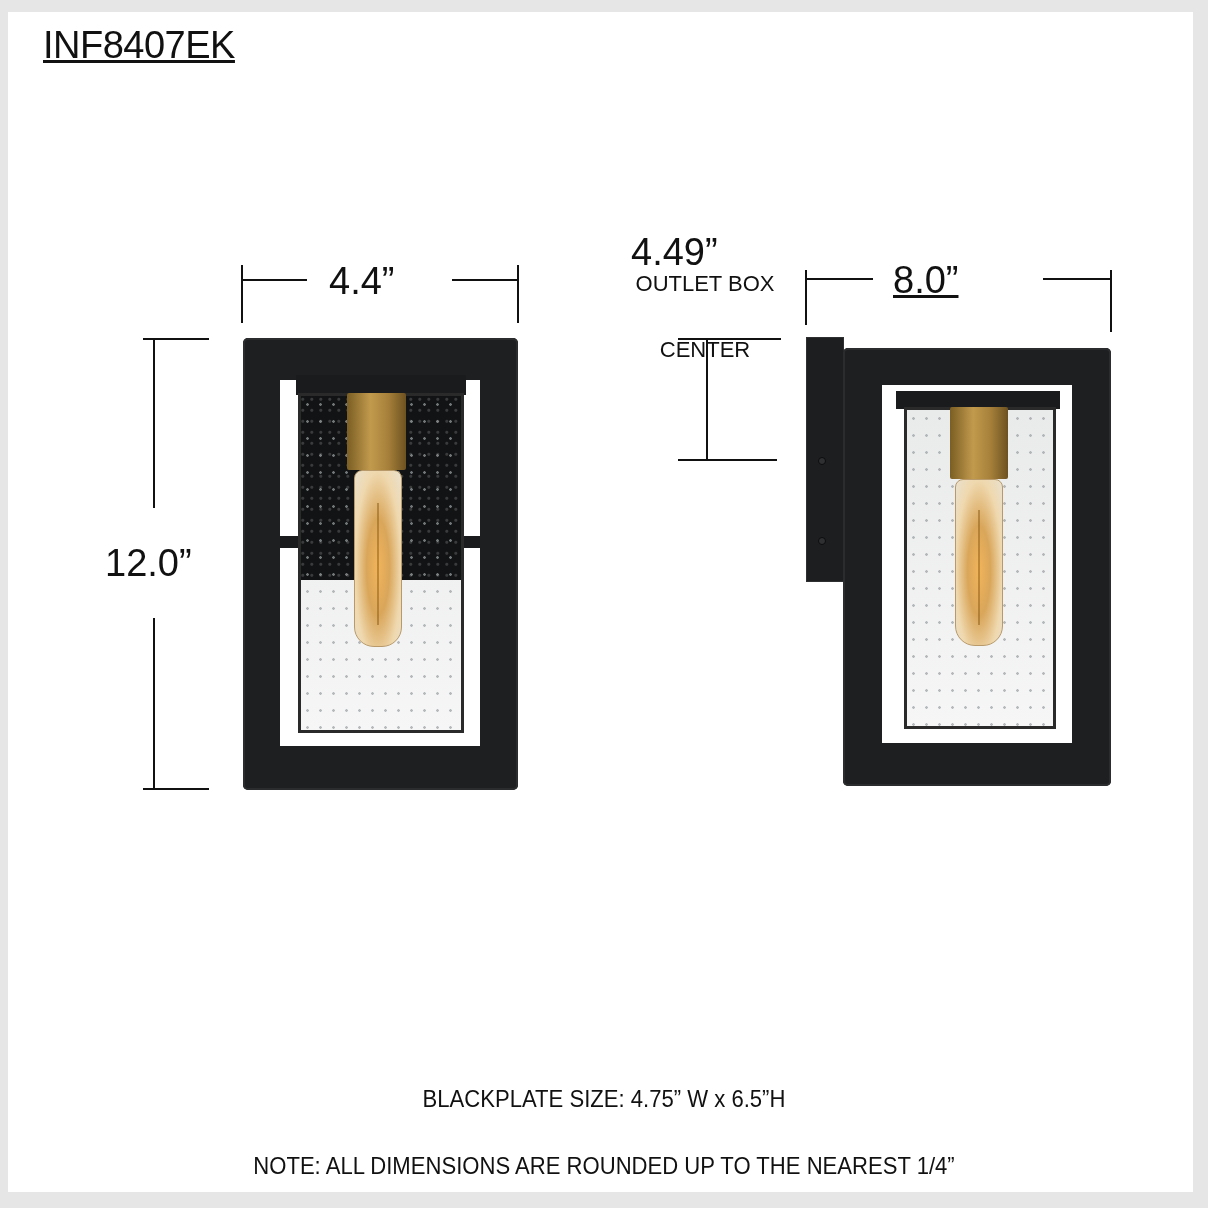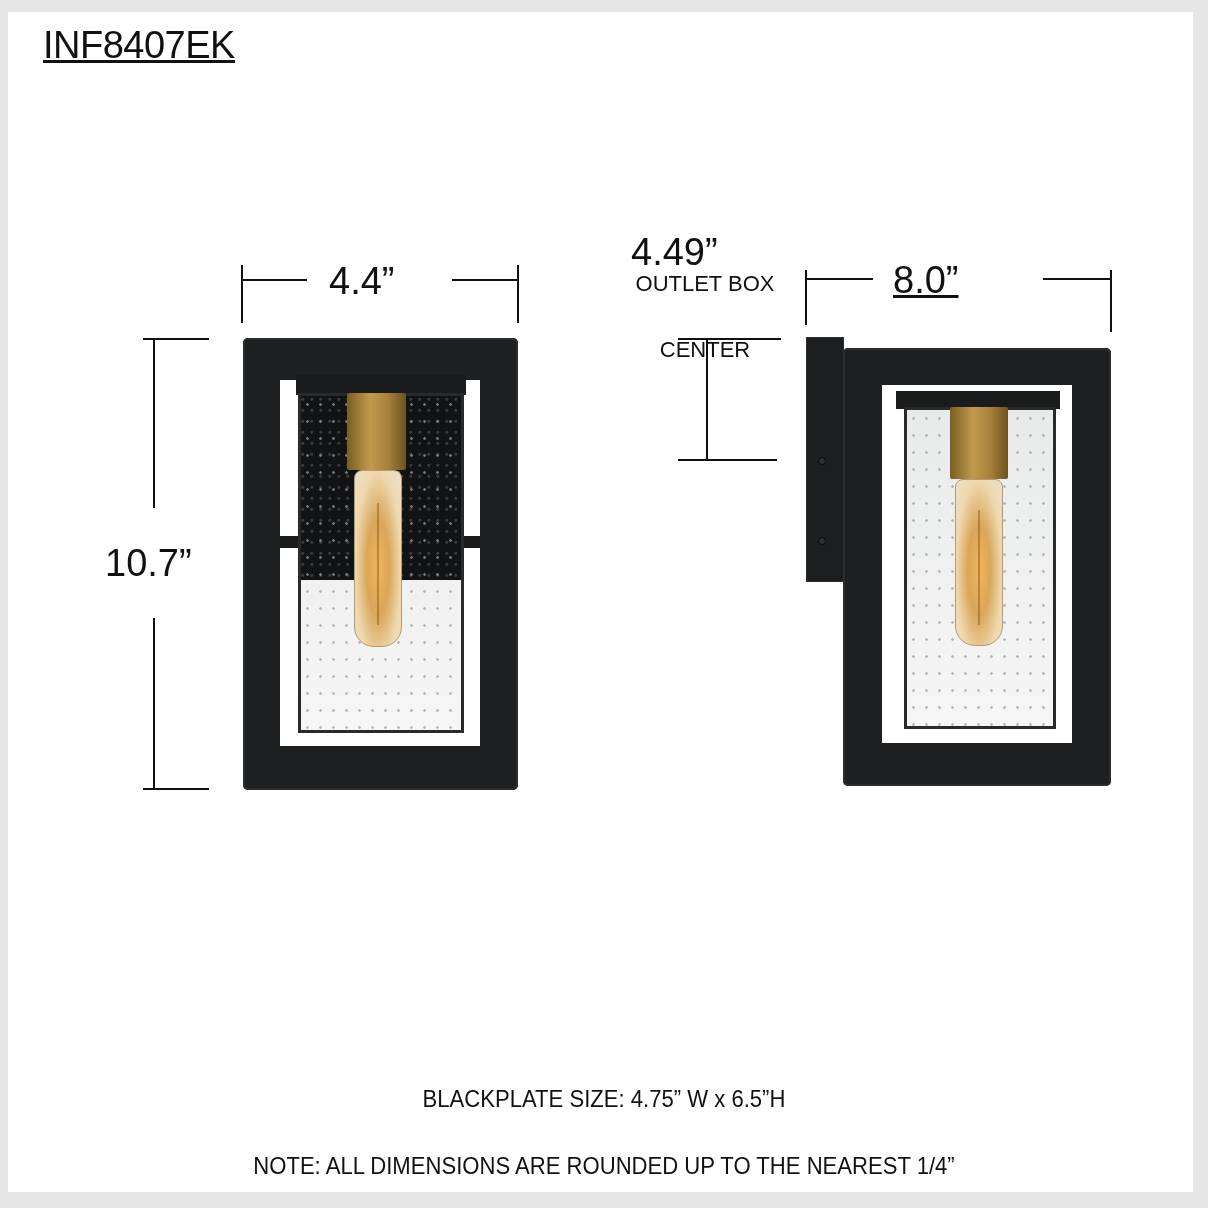--- a/index.html
+++ b/index.html
@@ -90,21 +90,21 @@
   <div class="abs line-v" style="left:241px; top:265px; height:58px;"></div>
   <div class="abs line-h" style="left:241px; top:279px; width:66px;"></div>
   <div class="abs dim-label" style="left:329px; top:262px;">4.4”</div>
   <div class="abs line-h" style="left:452px; top:279px; width:66px;"></div>
   <div class="abs line-v" style="left:517px; top:265px; height:58px;"></div>
 </div>
 
 <div>
   <div class="abs line-h" style="left:143px; top:338px; width:66px;"></div>
   <div class="abs line-v" style="left:153px; top:338px; height:170px;"></div>
-  <div class="abs dim-label" style="left:105px; top:544px;">10.7”</div>
+  <div class="abs dim-label" style="left:105px; top:544px;">12.0”</div>
   <div class="abs line-v" style="left:153px; top:618px; height:172px;"></div>
   <div class="abs line-h" style="left:143px; top:788px; width:66px;"></div>
 </div>
 
 <div>
   <div class="frame" style="left:243px; top:338px; width:275px; height:452px;"></div>
   <div class="frame-inner" style="left:280px; top:380px; width:200px; height:366px;"></div>
   <div class="cage" style="left:296px; top:375px; width:170px; height:20px;"></div>
   <div class="cage" style="left:280px; top:536px; width:200px; height:12px;"></div>
   <div class="glass dark-top" style="left:298px; top:393px; width:166px; height:340px;">

